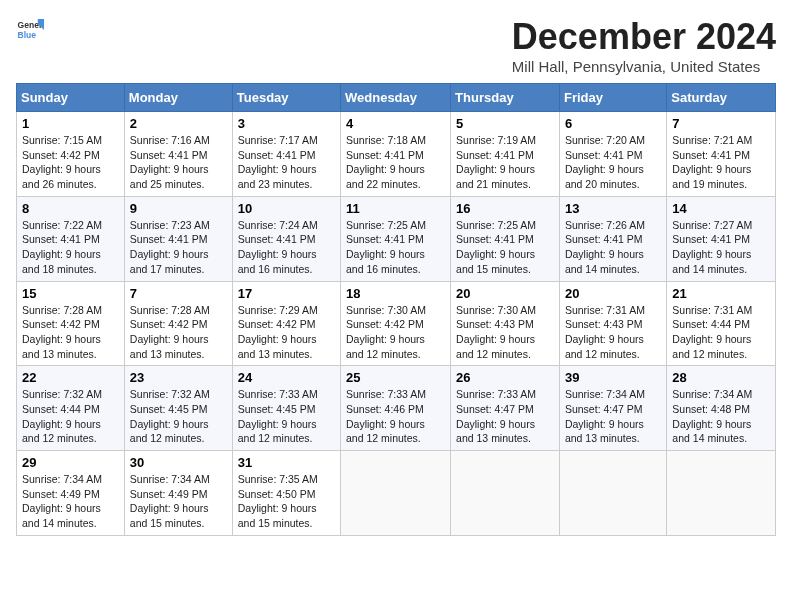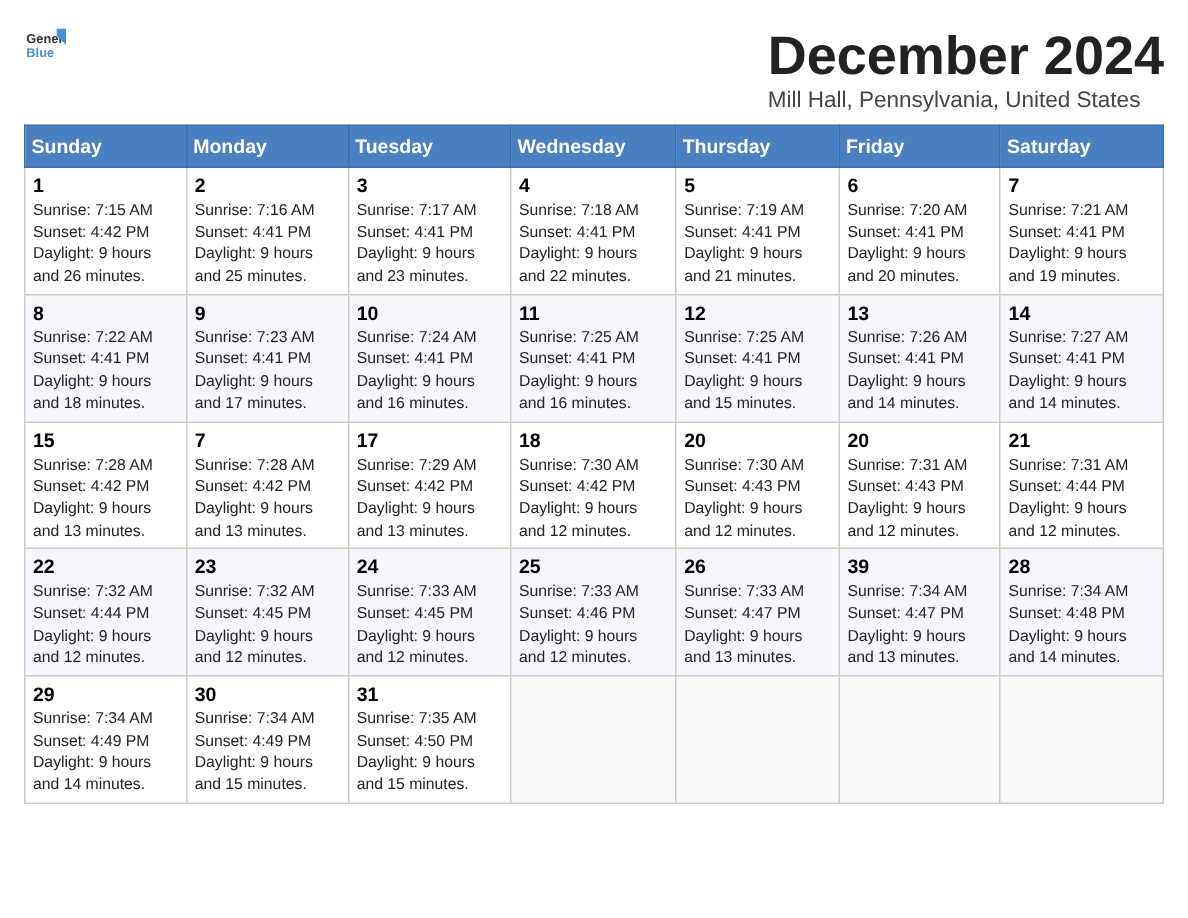--- a/index.html
+++ b/index.html
@@ -148,21 +148,21 @@
         </td>
         <td>
           <span class="day-number">10</span>
           <div class="day-info">Sunrise: 7:24 AM<br>Sunset: 4:41 PM<br>Daylight: 9 hours and 16 minutes.</div>
         </td>
         <td>
           <span class="day-number">11</span>
           <div class="day-info">Sunrise: 7:25 AM<br>Sunset: 4:41 PM<br>Daylight: 9 hours and 16 minutes.</div>
         </td>
         <td>
-          <span class="day-number">12</span>
+          <span class="day-number">16</span>
           <div class="day-info">Sunrise: 7:25 AM<br>Sunset: 4:41 PM<br>Daylight: 9 hours and 15 minutes.</div>
         </td>
         <td>
           <span class="day-number">13</span>
           <div class="day-info">Sunrise: 7:26 AM<br>Sunset: 4:41 PM<br>Daylight: 9 hours and 14 minutes.</div>
         </td>
         <td>
           <span class="day-number">14</span>
           <div class="day-info">Sunrise: 7:27 AM<br>Sunset: 4:41 PM<br>Daylight: 9 hours and 14 minutes.</div>
         </td>

